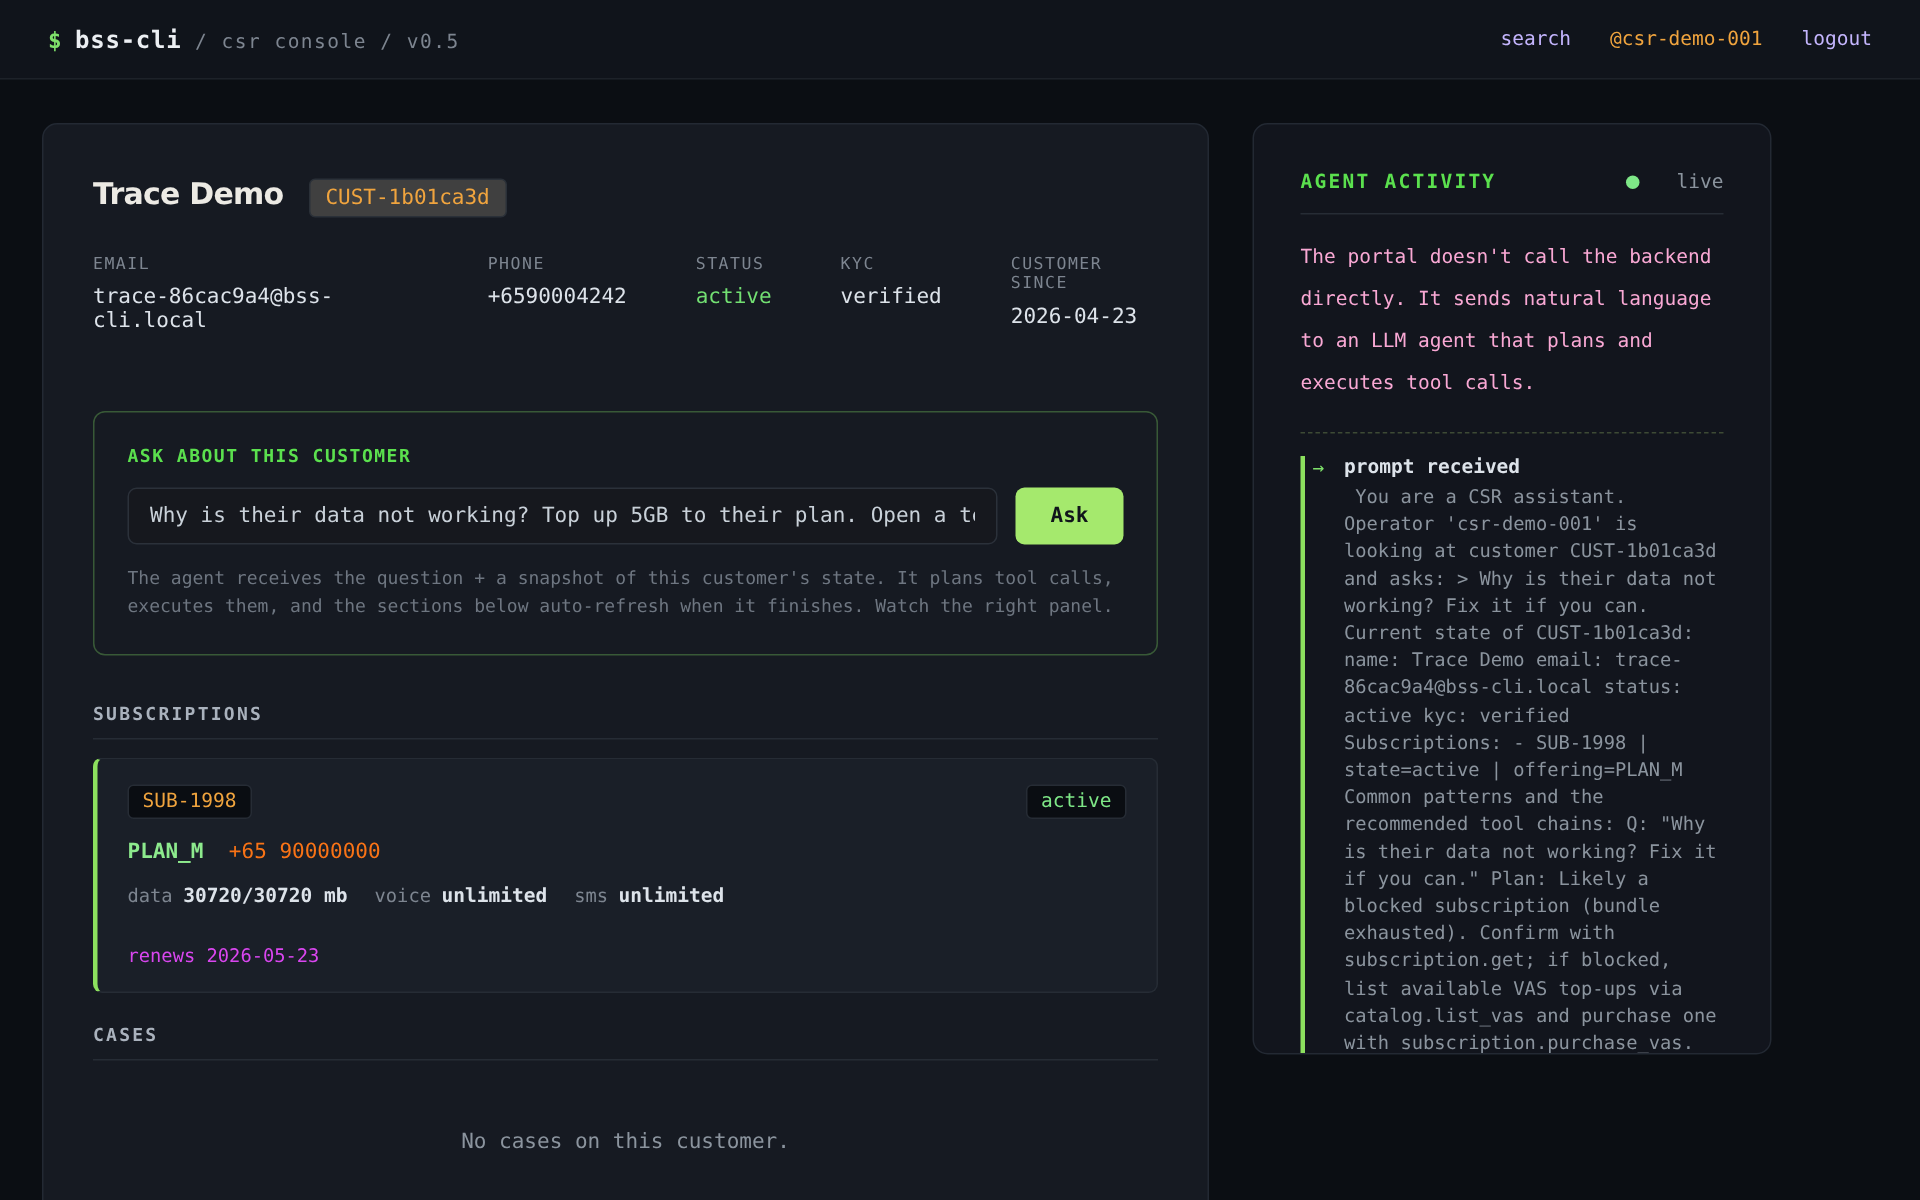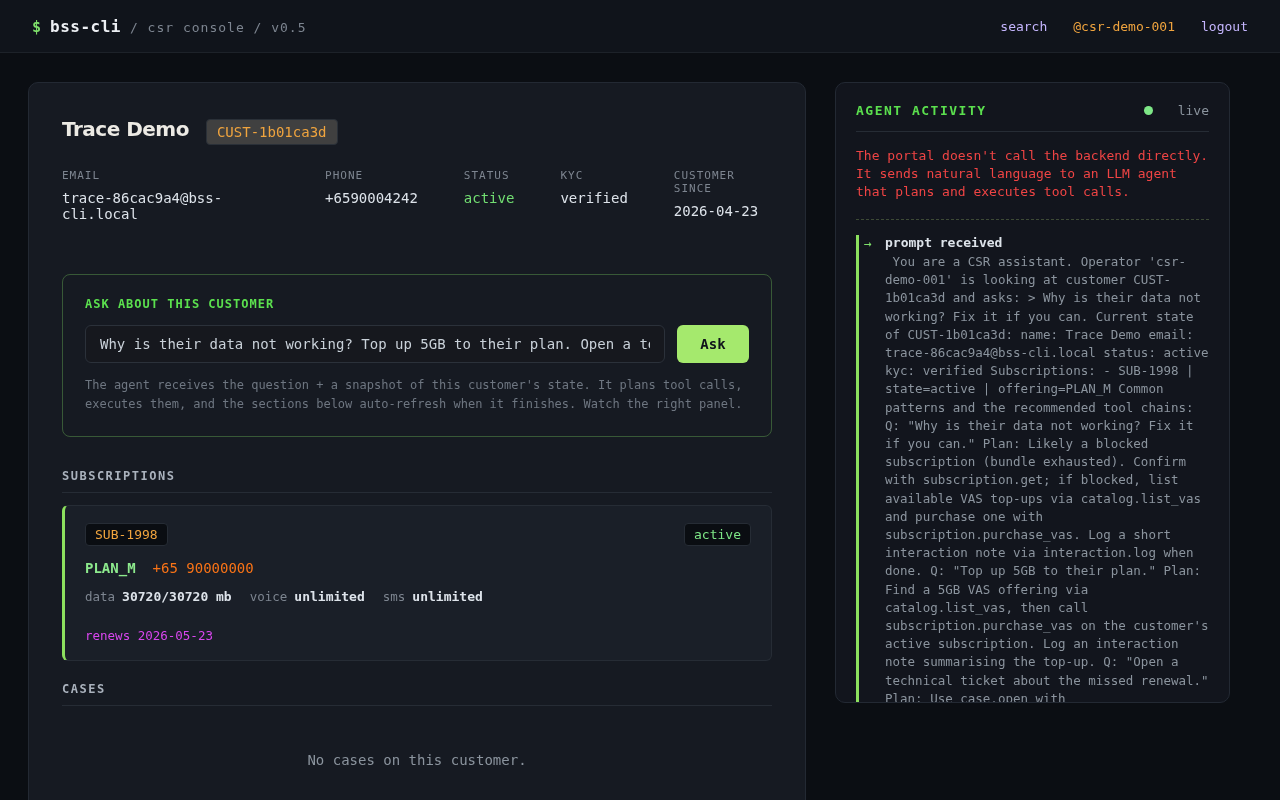--- a/index.html
+++ b/index.html
@@ -37,24 +37,24 @@
     background: #161a22;
     border: 1px solid #232933;
     border-radius: 10px;
   }
   .main-panel {
     width: 778px; flex: none;
     height: 790px;
     padding: 30px 33px;
   }
   .side-panel {
-    width: 395px; flex: none;
+    width: 346px; flex: none;
     height: 621px;
     background: #12151d;
-    padding: 20px;
+    padding: 31px;
     overflow: hidden;
   }
 
   
   .title-row { display: flex; align-items: center; gap: 17px; margin-bottom: 24px; }
   .cust-name {
     font-family: "DejaVu Sans", sans-serif;
     font-size: 20px; font-weight: bold; color: #eceae4; letter-spacing: -0.5px;
   }
   .cust-badge {
@@ -128,21 +128,21 @@
   
   .empty-state { text-align: center; padding: 46px 0 56px 0; color: #8b949e; font-size: 14px; }
 
   
   .agent-header { display: flex; justify-content: space-between; align-items: center; }
   .agent-title { font-size: 13px; font-weight: bold; color: #5be04e; letter-spacing: 1.5px; }
   .live-wrap { display: flex; align-items: center; gap: 25px; }
   .live-dot { width: 9px; height: 9px; border-radius: 50%; background: #7ee787; }
   .live-label { font-size: 13px; color: #8b949e; }
   .agent-divider { border: none; border-top: 1px solid #262c35; margin: 13px 0 0 0; }
-  .agent-intro { margin-top: 15px; font-size: 13px; line-height: 18px; color: #ef4444; }
+  .agent-intro { margin-top: 15px; font-size: 13px; line-height: 28px; color: #f9a8d4; }
   .dashed-divider { border: none; border-top: 1px dashed #3d4a35; margin: 18px 0 0 0; }
 
   .log-entry {
     margin-top: 15px;
     border-left: 3px solid #8ce05e;
     display: flex;
     padding-left: 5px;
   }
   .log-arrow { width: 21px; flex: none; color: #7ee06a; font-size: 13px; padding-top: 1px; }
   .log-content { flex: 1; min-width: 0; }

